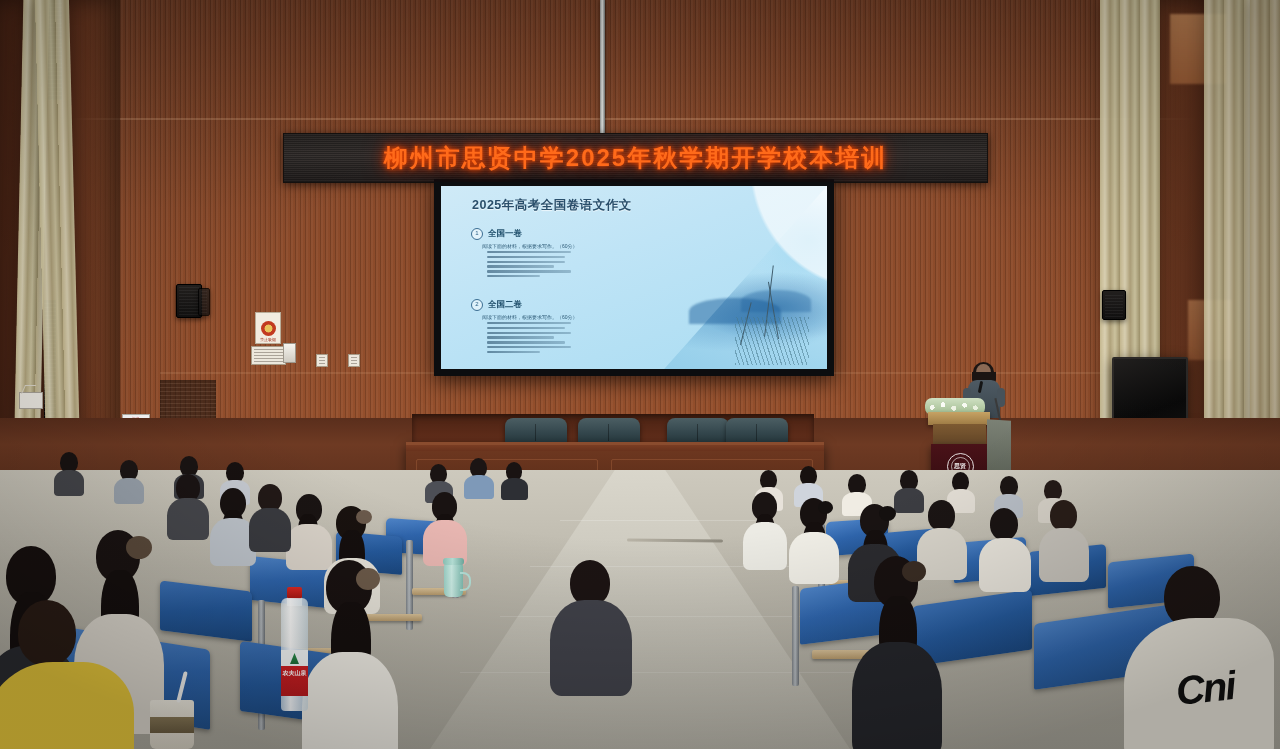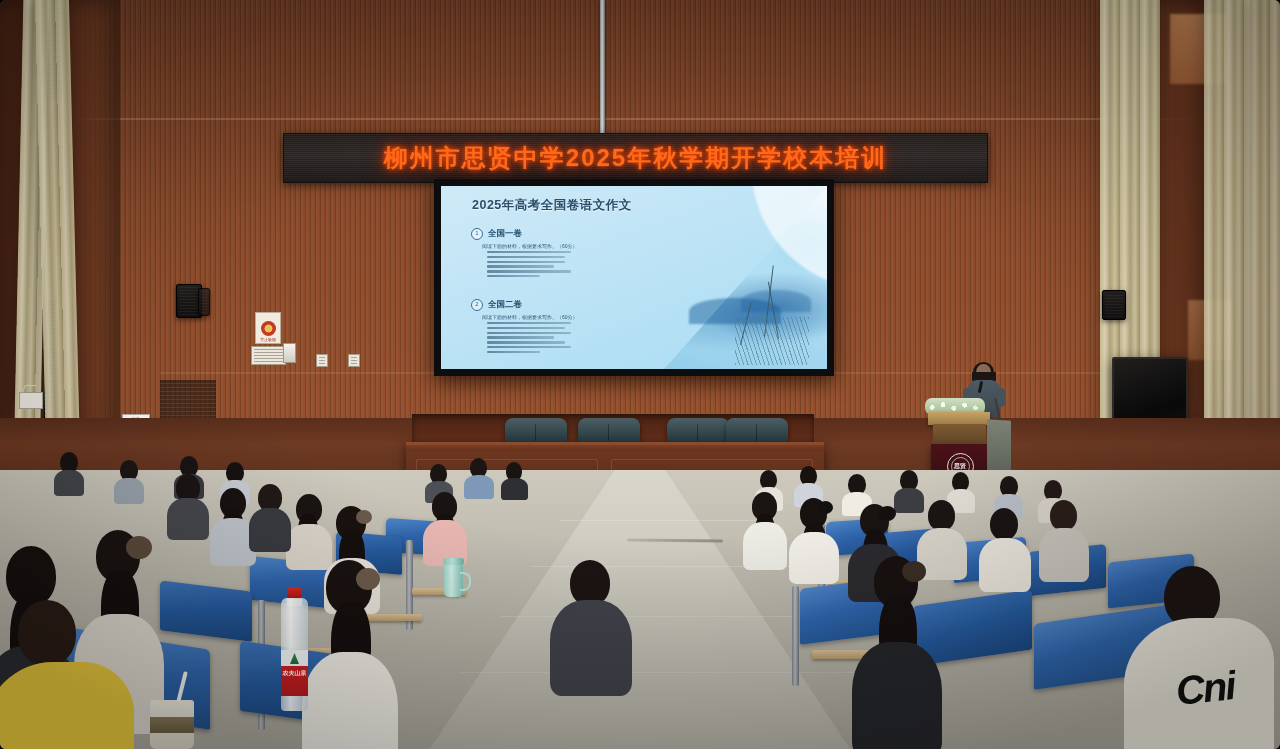--- a/index.html
+++ b/index.html
@@ -2,21 +2,20 @@
 <html><head>
 <meta charset="utf-8">
 <title>Auditorium Training Session</title>
 <style>
   html,body{margin:0;padding:0;background:#000;}
   body{font-family:"Liberation Sans","DejaVu Sans",sans-serif;}
 
   #scene{
     position:relative;width:1280px;height:749px;overflow:hidden;
     background:#3a2018;
-    border-radius:6px;
   }
 
   
   .wall{
     position:absolute;inset:0;
     background:
       repeating-linear-gradient(90deg,
         rgba(0,0,0,.16) 0px, rgba(0,0,0,.16) 1px,
         rgba(255,255,255,.035) 1px, rgba(255,255,255,.035) 3px,
         rgba(0,0,0,0) 3px, rgba(0,0,0,0) 5px),

